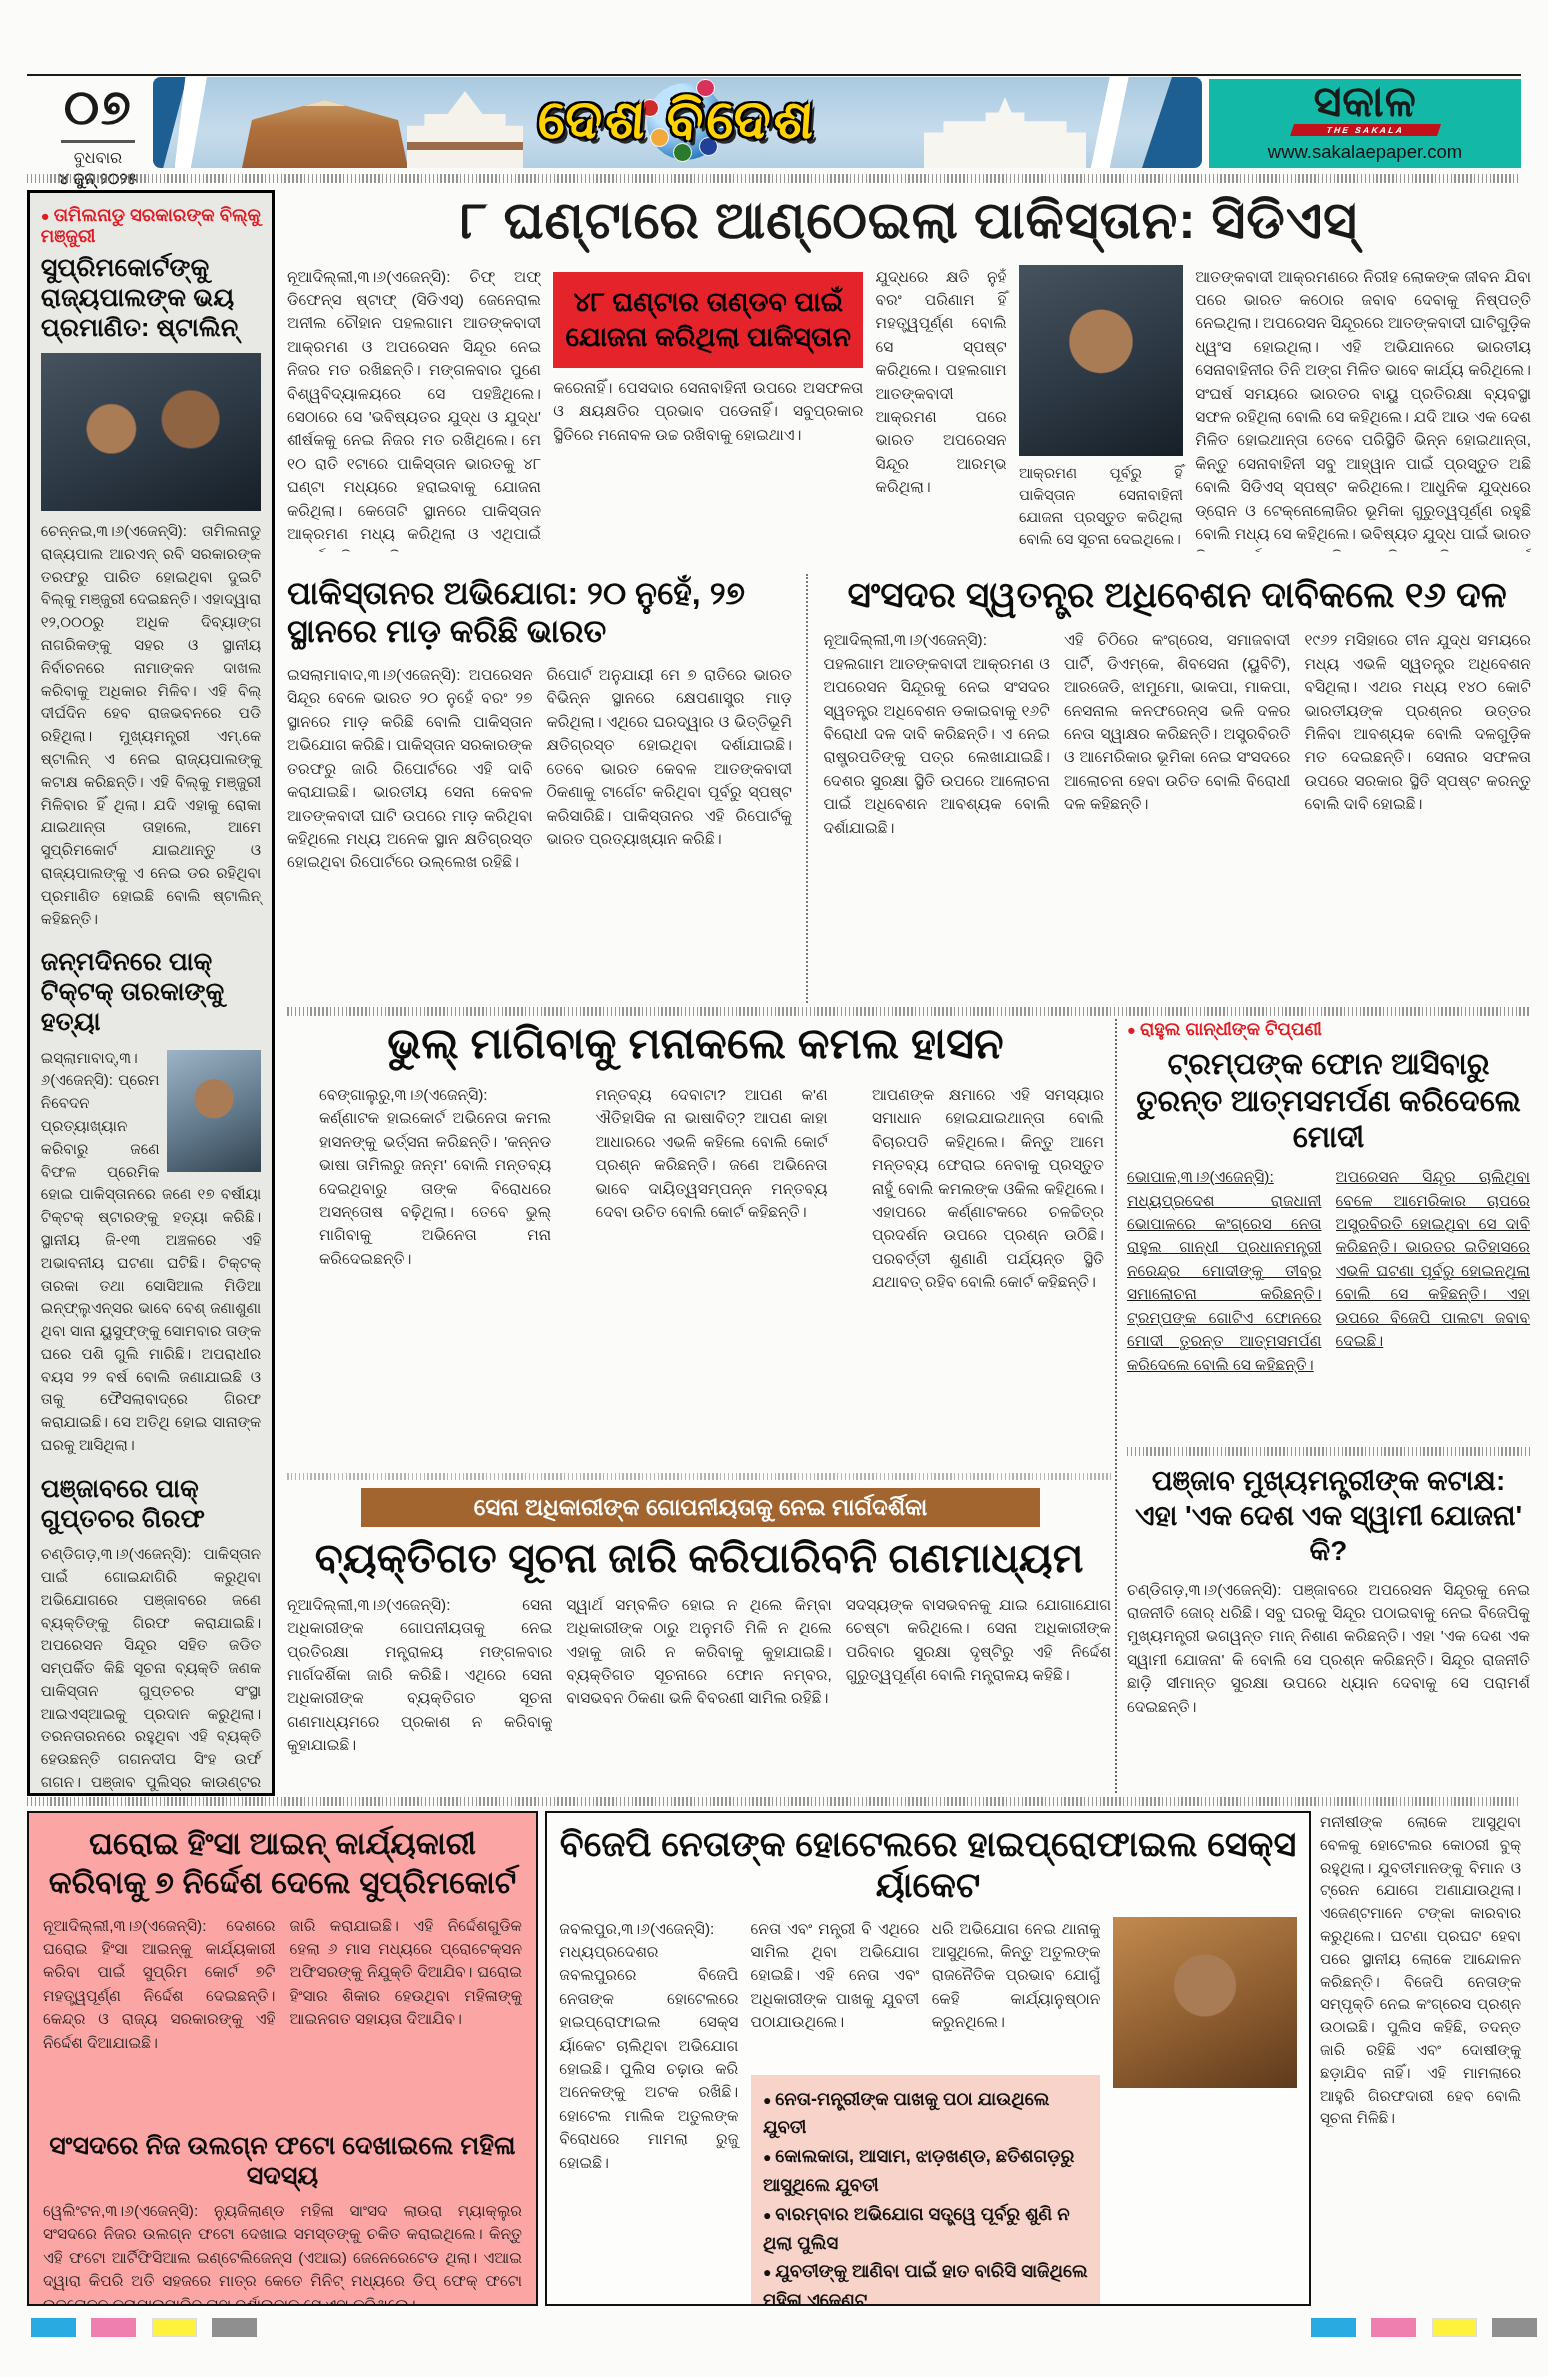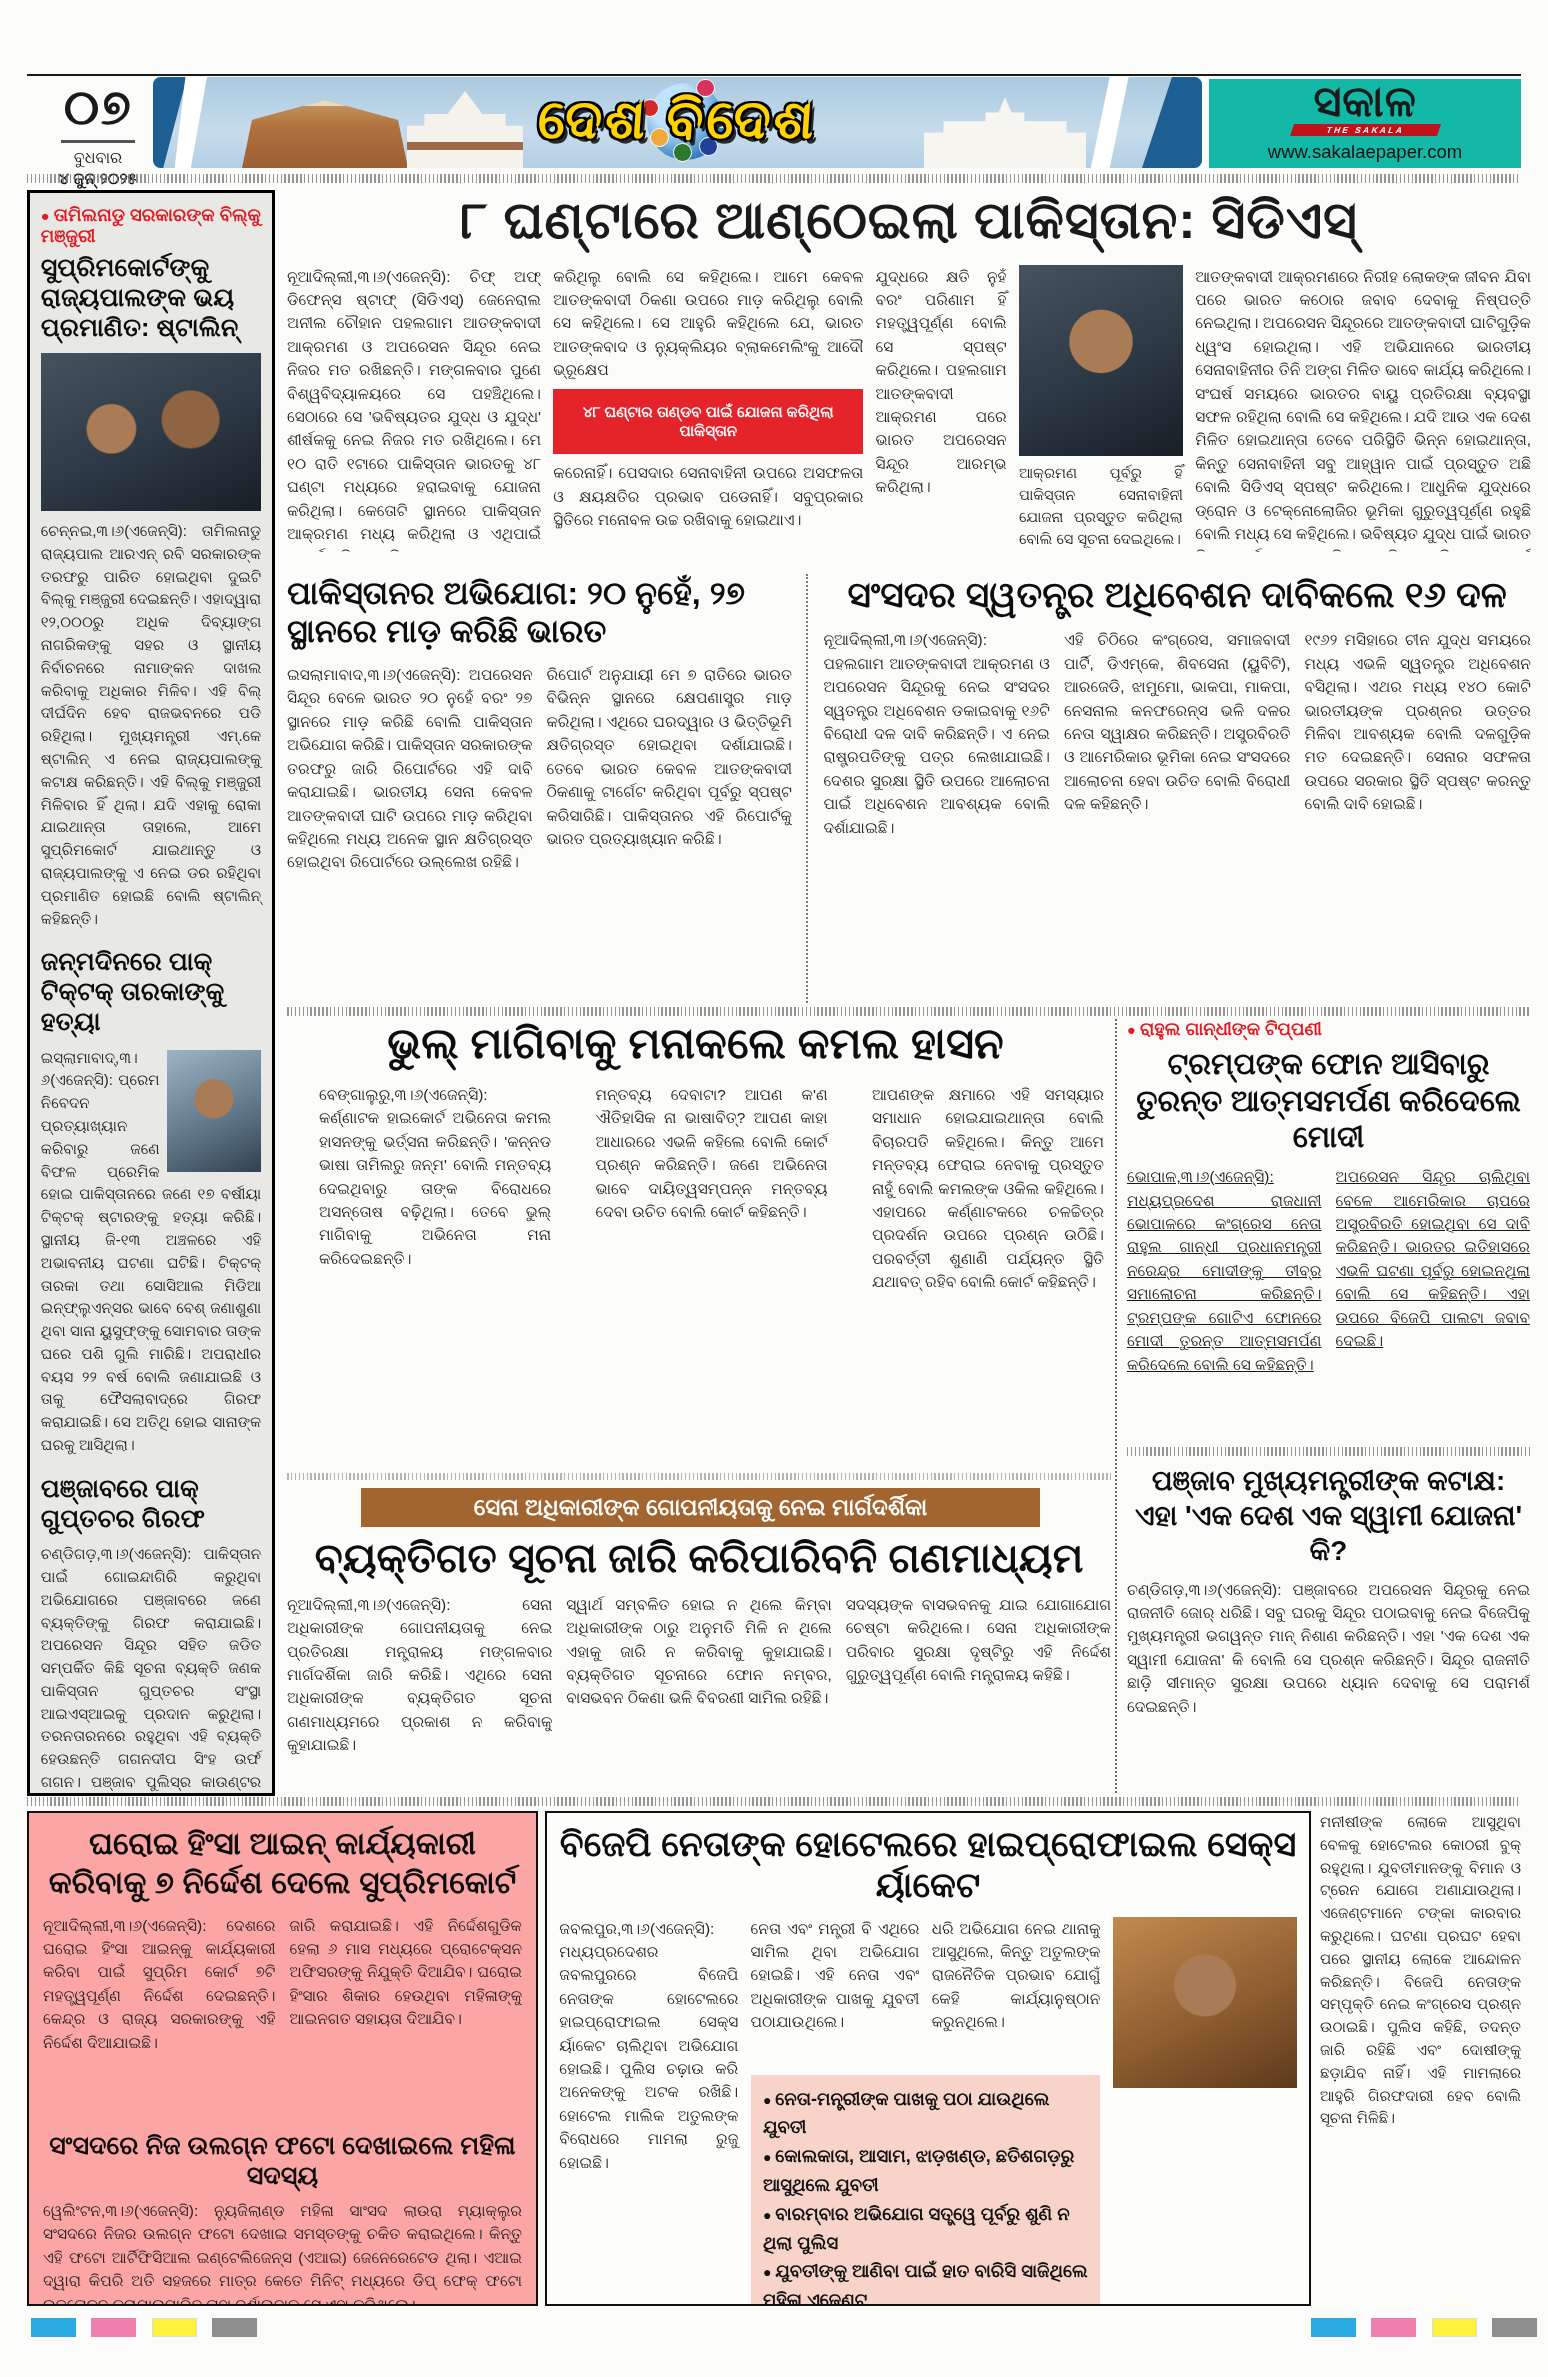--- a/index.html
+++ b/index.html
@@ -83,21 +83,21 @@
   .left-box .body { font-size:15px; }
   .lb-photo1 { width:100%; height:158px; margin:3.1px 0 9.3px; }
   .lb-photo2 { float:right; width:94px; height:122px; margin:3.1px 0 4.6px 7.7px; }
   .lb-story { margin-bottom:17px; }
   
   .top-story { position:absolute; left:287px; top:193px; width:1244px; height:386px; overflow:hidden; }
   .top-story h1 { font-size:52px; font-weight:900; text-align:center; letter-spacing:0.8px; line-height:1.05; margin-bottom:17px; }
   .ts-cols { display:flex; gap:12.3px; height:287px; overflow:hidden; }
   .ts-c1 { width:254px; } .ts-c2 { width:310px; } .ts-c3 { width:131px; }
   .ts-photo-col { width:164px; } .ts-c4 { flex:1; }
-  .redbox { background:#e4232b; color:#ffffff; font-size:15px; font-weight:800; text-align:center;
+  .redbox { background:#e4232b; color:#000000; font-size:27px; font-weight:800; text-align:center;
     line-height:1.32; padding:12.3px 7.7px; margin:7.7px 0; }
   .cds-photo { width:100%; height:191px; }
   .ts-sub { font-size:14.7px; line-height:1.5; text-align:justify; margin-top:6.2px; color:#222; }
   
   .band2 { position:absolute; left:287px; top:574px; width:1244px; height:429px; display:flex; gap:15.4px; overflow:hidden; }
   .b2a { width:521px; border-right:2.3px dotted #777; padding-right:14px; }
   .b2a h2 { font-size:32px; line-height:1.2; margin-bottom:12.3px; }
   .b2b { flex:1; }
   .b2b h2 { font-size:36px; text-align:center; margin-bottom:12.3px; }
   .band2 .cols { height:calc(100% - 100px); overflow:hidden; }
@@ -209,21 +209,20 @@
       <div class="body">ଚଣ୍ଡିଗଡ଼,୩।୬(ଏଜେନ୍ସି): ପାକିସ୍ତାନ ପାଇଁ ଗୋଇନ୍ଦାଗିରି କରୁଥିବା ଅଭିଯୋଗରେ ପଞ୍ଜାବରେ ଜଣେ ବ୍ୟକ୍ତିଙ୍କୁ ଗିରଫ କରାଯାଇଛି। ଅପରେସନ ସିନ୍ଦୂର ସହିତ ଜଡିତ ସମ୍ପର୍କିତ କିଛି ସୂଚନା ବ୍ୟକ୍ତି ଜଣକ ପାକିସ୍ତାନ ଗୁପ୍ତଚର ସଂସ୍ଥା ଆଇଏସ୍‌ଆଇକୁ ପ୍ରଦାନ କରୁଥିଲା। ତରନତାରନରେ ରହୁଥିବା ଏହି ବ୍ୟକ୍ତି ହେଉଛନ୍ତି ଗଗନଦୀପ ସିଂହ ଉର୍ଫ ଗଗନ। ପଞ୍ଜାବ ପୁଲିସ୍‌ର କାଉଣ୍ଟର ଇଣ୍ଟେଲିଜେନ୍ସ ୟୁନିଟ୍ ଓ ତରନତାରନ ପୁଲିସ ମିଳିତ ଭାବେ ଚଢ଼ାଉ କରି ଗଗନକୁ ଗିରଫ କରିଛି। ଗଗନ ଗତ ୫ ବର୍ଷ ହେବ ପାକିସ୍ତାନରେ ରହୁଥିବା ଖଲିସ୍ତାନୀ ସମର୍ଥକ ଗୋପୀ ଚାଓଲା ସମ୍ପର୍କରେ ରହୁଥିଲା। ଅପରେସନ ସିନ୍ଦୂର ଚାଲିଥିବା ବେଳେ ସେ ଭାରତୀୟ ସେନାର ଗତିବିଧି, ସୈନ୍ୟ ରଣନୀତି ଉପରେ ତୀକ୍ଷ୍ଣ ନଜର ରଖି ଆଇଏସ୍‌ଆଇକୁ ପ୍ରଦାନ କରୁଥିଲା। ପାକିସ୍ତାନ ଗୁପ୍ତଚର ସନ୍ଦେହରେ ଏପର୍ଯ୍ୟନ୍ତ ୫ ଜଣଙ୍କୁ ଗିରଫ କରାଯାଇ ସାରିଛି।</div>
     </div>
 
   </div>
 
   <div class="top-story">
     <h1>୮ ଘଣ୍ଟାରେ ଆଣ୍ଠେଇଲା ପାକିସ୍ତାନ: ସିଡିଏସ୍</h1>
     <div class="ts-cols">
       <div class="body ts-c1">ନୂଆଦିଲ୍ଲୀ,୩।୬(ଏଜେନ୍ସି): ଚିଫ୍ ଅଫ୍ ଡିଫେନ୍ସ ଷ୍ଟାଫ୍ (ସିଡିଏସ୍) ଜେନେରାଲ ଅନୀଲ ଚୌହାନ ପହଲଗାମ ଆତଙ୍କବାଦୀ ଆକ୍ରମଣ ଓ ଅପରେସନ ସିନ୍ଦୂର ନେଇ ନିଜର ମତ ରଖିଛନ୍ତି। ମଙ୍ଗଳବାର ପୁଣେ ବିଶ୍ୱବିଦ୍ୟାଳୟରେ ସେ ପହଞ୍ଚିଥିଲେ। ସେଠାରେ ସେ 'ଭବିଷ୍ୟତର ଯୁଦ୍ଧ ଓ ଯୁଦ୍ଧ' ଶୀର୍ଷକକୁ ନେଇ ନିଜର ମତ ରଖିଥିଲେ। ମେ ୧୦ ରାତି ୧ଟାରେ ପାକିସ୍ତାନ ଭାରତକୁ ୪୮ ଘଣ୍ଟା ମଧ୍ୟରେ ହରାଇବାକୁ ଯୋଜନା କରିଥିଲା। କେତୋଟି ସ୍ଥାନରେ ପାକିସ୍ତାନ ଆକ୍ରମଣ ମଧ୍ୟ କରିଥିଲା ଓ ଏଥିପାଇଁ ସଂଘର୍ଷ ବଢ଼ିଥିଲା। କିନ୍ତୁ ମାତ୍ର ୮ ଘଣ୍ଟାରେ ହିଁ ପାକିସ୍ତାନର ସବୁ ଯୋଜନା ପଣ୍ଡ ହୋଇଥିଲା। ଏହାପରେ ବଡ଼ କ୍ଷୟକ୍ଷତିର ଆଶଙ୍କା କରି ଅସ୍ତ୍ରବିରତି କରିବାକୁ ଭାରତକୁ ଫୋନ ମାଧ୍ୟମରେ ନିବେଦନ କରିଥିଲା। ଏହାକୁ ଆମେ ସ୍ୱୀକାର</div>
       <div class="ts-c2">
-        <div class="body">କରିଥିଲୁ ବୋଲି ସେ କହିଥିଲେ। ଆମେ କେବଳ ଆତଙ୍କବାଦୀ ଠିକଣା ଉପରେ ମାଡ଼ କରିଥିଲୁ ବୋଲି ସେ କହିଥିଲେ। ସେ ଆହୁରି କହିଥିଲେ ଯେ, ଭାରତ ଆତଙ୍କବାଦ ଓ ନ୍ୟୁକ୍ଲିୟର ବ୍ଲାକମେଲିଂକୁ ଆଦୌ ଭ୍ରୂକ୍ଷେପ</div>
         <div class="redbox">୪୮ ଘଣ୍ଟାର ତାଣ୍ଡବ ପାଇଁ ଯୋଜନା କରିଥିଲା ପାକିସ୍ତାନ</div>
         <div class="body">କରେନାହିଁ। ପେସଦାର ସେନାବାହିନୀ ଉପରେ ଅସଫଳତା ଓ କ୍ଷୟକ୍ଷତିର ପ୍ରଭାବ ପଡେନାହିଁ। ସବୁପ୍ରକାର ସ୍ଥିତିରେ ମନୋବଳ ଉଚ୍ଚ ରଖିବାକୁ ହୋଇଥାଏ।</div>
       </div>
       <div class="body ts-c3">ଯୁଦ୍ଧରେ କ୍ଷତି ନୁହଁ ବରଂ ପରିଣାମ ହିଁ ମହତ୍ତ୍ୱପୂର୍ଣ୍ଣ ବୋଲି ସେ ସ୍ପଷ୍ଟ କରିଥିଲେ। ପହଲଗାମ ଆତଙ୍କବାଦୀ ଆକ୍ରମଣ ପରେ ଭାରତ ଅପରେସନ ସିନ୍ଦୂର ଆରମ୍ଭ କରିଥିଲା।</div>
       <div class="ts-photo-col">
         <div class="photo single cds-photo"></div>
         <div class="ts-sub">ଆକ୍ରମଣ ପୂର୍ବରୁ ହିଁ ପାକିସ୍ତାନ ସେନାବାହିନୀ ଯୋଜନା ପ୍ରସ୍ତୁତ କରିଥିଲା ବୋଲି ସେ ସୂଚନା ଦେଇଥିଲେ।</div>
       </div>
       <div class="body ts-c4">ଆତଙ୍କବାଦୀ ଆକ୍ରମଣରେ ନିରୀହ ଲୋକଙ୍କ ଜୀବନ ଯିବା ପରେ ଭାରତ କଠୋର ଜବାବ ଦେବାକୁ ନିଷ୍ପତ୍ତି ନେଇଥିଲା। ଅପରେସନ ସିନ୍ଦୂରରେ ଆତଙ୍କବାଦୀ ଘାଟିଗୁଡ଼ିକ ଧ୍ୱଂସ ହୋଇଥିଲା। ଏହି ଅଭିଯାନରେ ଭାରତୀୟ ସେନାବାହିନୀର ତିନି ଅଙ୍ଗ ମିଳିତ ଭାବେ କାର୍ଯ୍ୟ କରିଥିଲେ। ସଂଘର୍ଷ ସମୟରେ ଭାରତର ବାୟୁ ପ୍ରତିରକ୍ଷା ବ୍ୟବସ୍ଥା ସଫଳ ରହିଥିଲା ବୋଲି ସେ କହିଥିଲେ। ଯଦି ଆଉ ଏକ ଦେଶ ମିଳିତ ହୋଇଥାନ୍ତା ତେବେ ପରିସ୍ଥିତି ଭିନ୍ନ ହୋଇଥାନ୍ତା, କିନ୍ତୁ ସେନାବାହିନୀ ସବୁ ଆହ୍ୱାନ ପାଇଁ ପ୍ରସ୍ତୁତ ଅଛି ବୋଲି ସିଡିଏସ୍ ସ୍ପଷ୍ଟ କରିଥିଲେ। ଆଧୁନିକ ଯୁଦ୍ଧରେ ଡ୍ରୋନ ଓ ଟେକ୍ନୋଲୋଜିର ଭୂମିକା ଗୁରୁତ୍ୱପୂର୍ଣ୍ଣ ରହୁଛି ବୋଲି ମଧ୍ୟ ସେ କହିଥିଲେ। ଭବିଷ୍ୟତ ଯୁଦ୍ଧ ପାଇଁ ଭାରତ ନିଜ ସାମର୍ଥ୍ୟ ବୃଦ୍ଧି କରିବାକୁ ପଡ଼ିବ ବୋଲି ସେ ପରାମର୍ଶ ଦେଇଥିଲେ।</div>
     </div>

